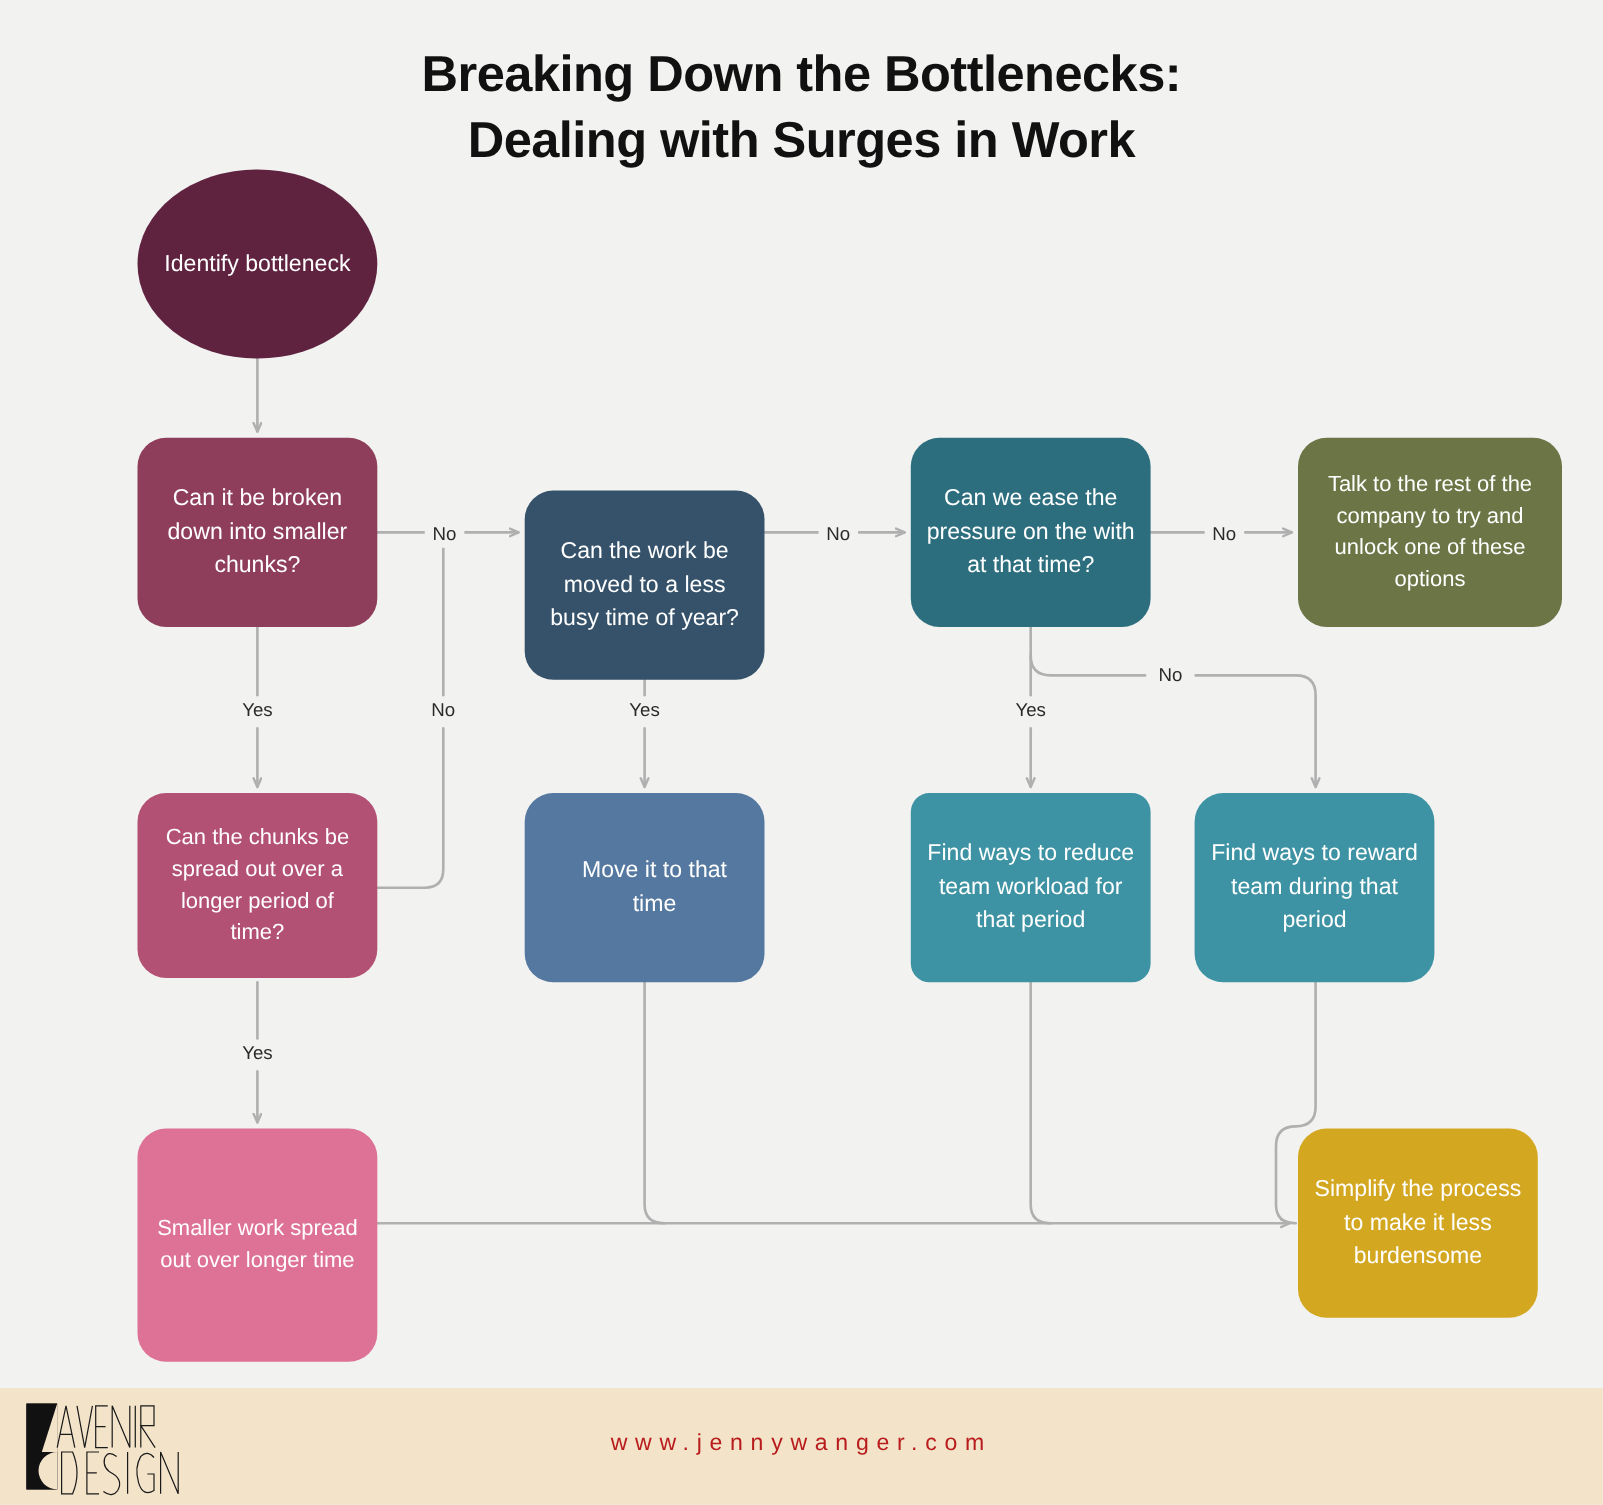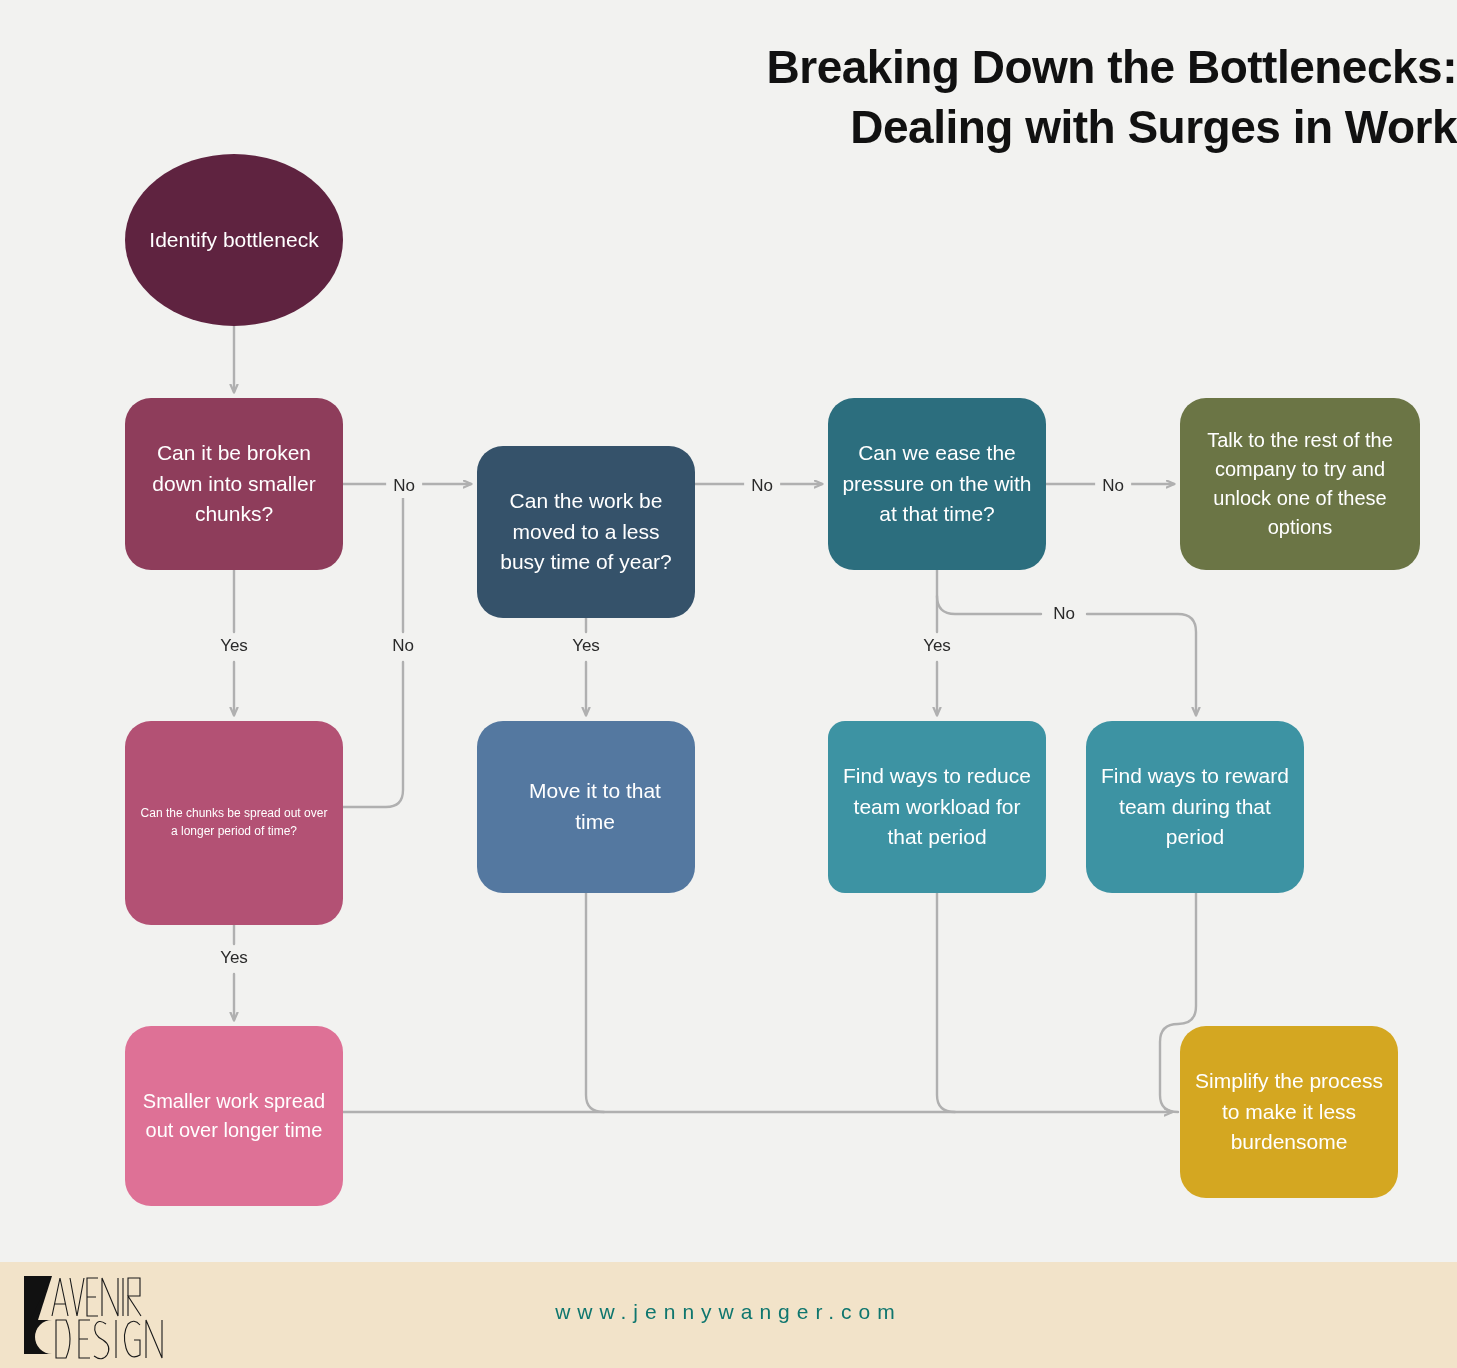--- a/index.html
+++ b/index.html
@@ -18,21 +18,21 @@
     position: absolute;
     left: 0; top: 0;
     width: 1457px;
     height: 1368px;
   }
   .title {
     position: absolute;
     left: 0;
     top: 38px;
     width: 1457px;
-    text-align: right;
+    text-align: center;
     font-size: 46px;
     font-weight: bold;
     line-height: 1.30;
     letter-spacing: -0.5px;
     color: #111111;
     font-family: "Liberation Sans", sans-serif;
   }
   .node {
     position: absolute;
     display: flex;
@@ -74,21 +74,21 @@
     background: #f2e3c9;
   }
   .footer-url {
     position: absolute;
     left: 0;
     top: 1300px;
     width: 1457px;
     text-align: center;
     font-size: 21px;
     letter-spacing: 7px;
-    color: #0f766e;
+    color: #b91c1c;
     font-family: "Liberation Sans", sans-serif;
   }
   .logo {
     position: absolute;
     left: 22px;
     top: 1272px;
     width: 150px;
     height: 88px;
   }
 </style>
@@ -159,37 +159,37 @@
   </div>
 
   <div class="node rounded" style="left:828px; top:398px; width:218px; height:172px; background:#2C6E7E;">
     <span>Can we ease the pressure on the with at that time?</span>
   </div>
 
   <div class="node rounded" style="left:1180px; top:398px; width:240px; height:172px; background:#6B7545; font-size:20px;">
     <span>Talk to the rest of the company to try and unlock one of these options</span>
   </div>
 
-  <div class="node rounded" style="left:125px; top:721px; width:218px; height:204px; background:#B35174; font-size:12px;">
+  <div class="node rounded" style="left:125px; top:721px; width:218px; height:168px; background:#B35174; font-size:20px;">
     <span>Can the chunks be spread out over a longer period of time?</span>
   </div>
 
   <div class="node rounded" style="left:477px; top:721px; width:218px; height:172px; background:#5478A0;padding-left:32px;">
     <span>Move it to that time</span>
   </div>
 
   <div class="node rounded" style="left:828px; top:721px; width:218px; height:172px; background:#3D93A3;border-radius:17px;">
     <span>Find ways to reduce team workload for that period</span>
   </div>
 
   <div class="node rounded" style="left:1086px; top:721px; width:218px; height:172px; background:#3D93A3;">
     <span>Find ways to reward team during that period</span>
   </div>
 
-  <div class="node rounded" style="left:125px; top:1026px; width:218px; height:180px; background:#DE7196; font-size:20px;">
+  <div class="node rounded" style="left:125px; top:1026px; width:218px; height:212px; background:#DE7196; font-size:20px;">
     <span>Smaller work spread out over longer time</span>
   </div>
 
   <div class="node rounded" style="left:1180px; top:1026px; width:218px; height:172px; background:#D4A721;">
     <span>Simplify the process to make it less burdensome</span>
   </div>
 
   <div class="edge-label" style="left:404px; top:486px; transform:translate(-50%,-50%);">No</div>
   <div class="edge-label" style="left:762px; top:486px; transform:translate(-50%,-50%);">No</div>
   <div class="edge-label" style="left:1113px; top:486px; transform:translate(-50%,-50%);">No</div>

